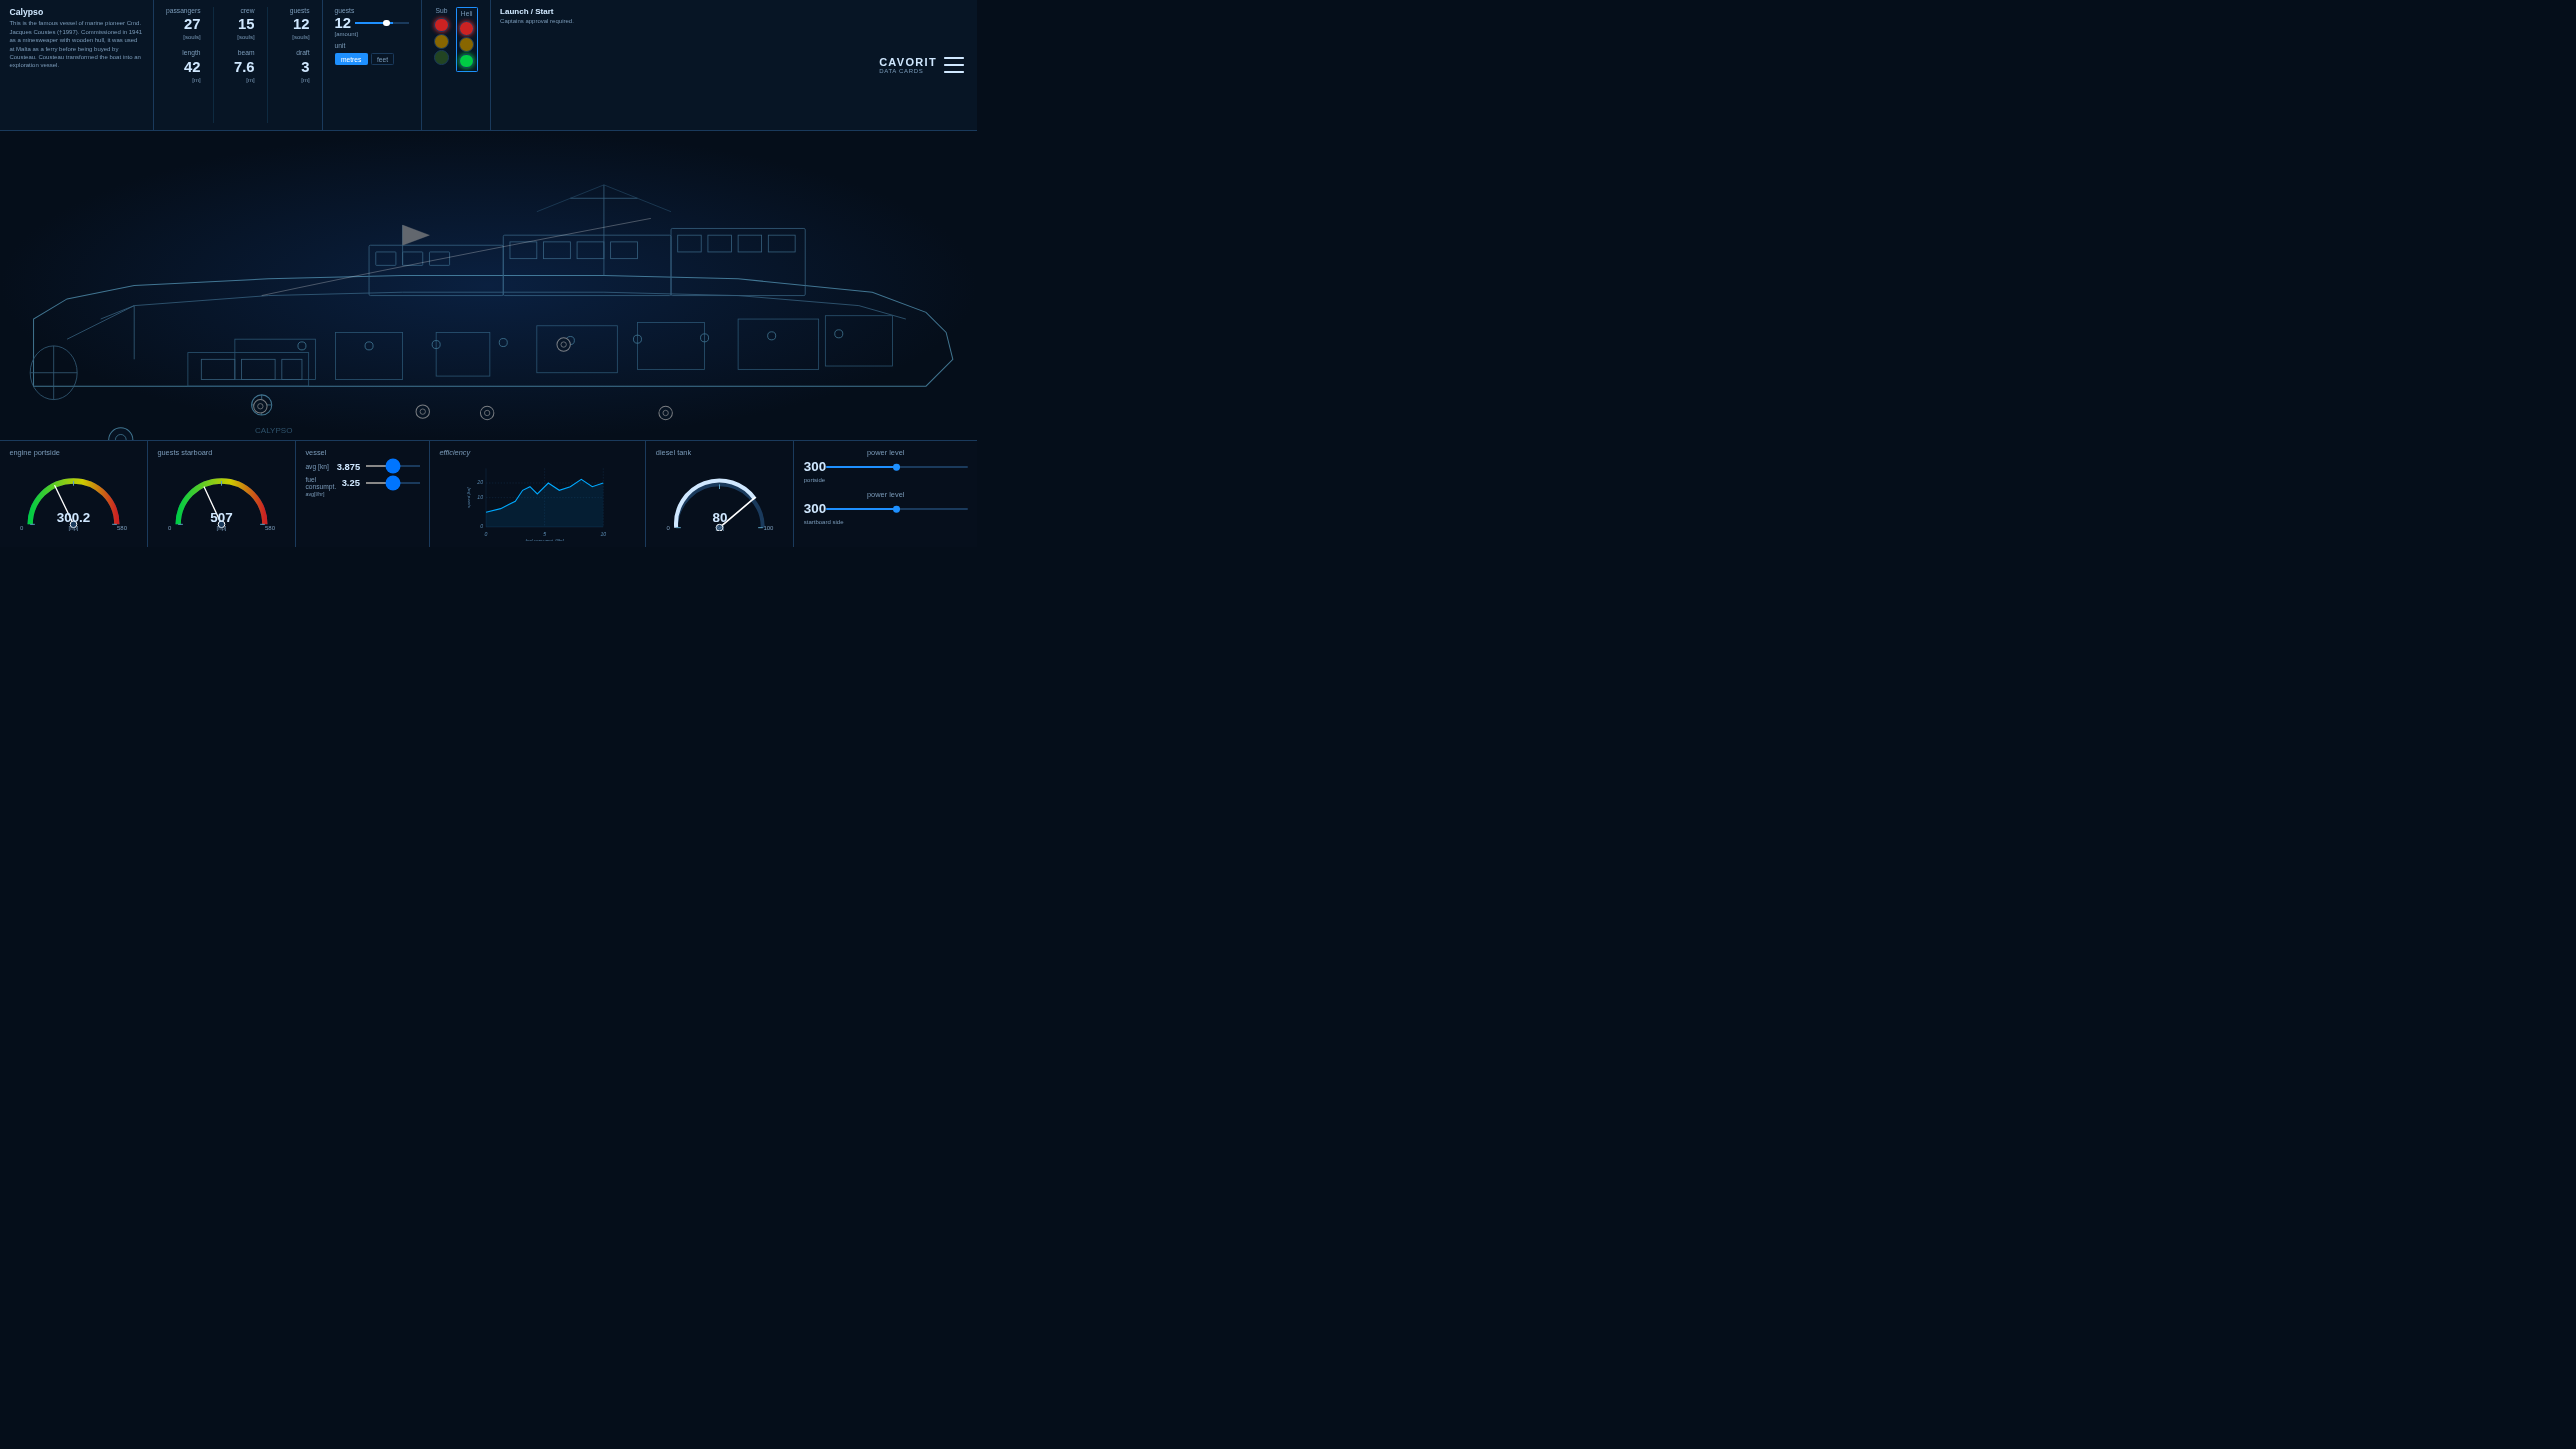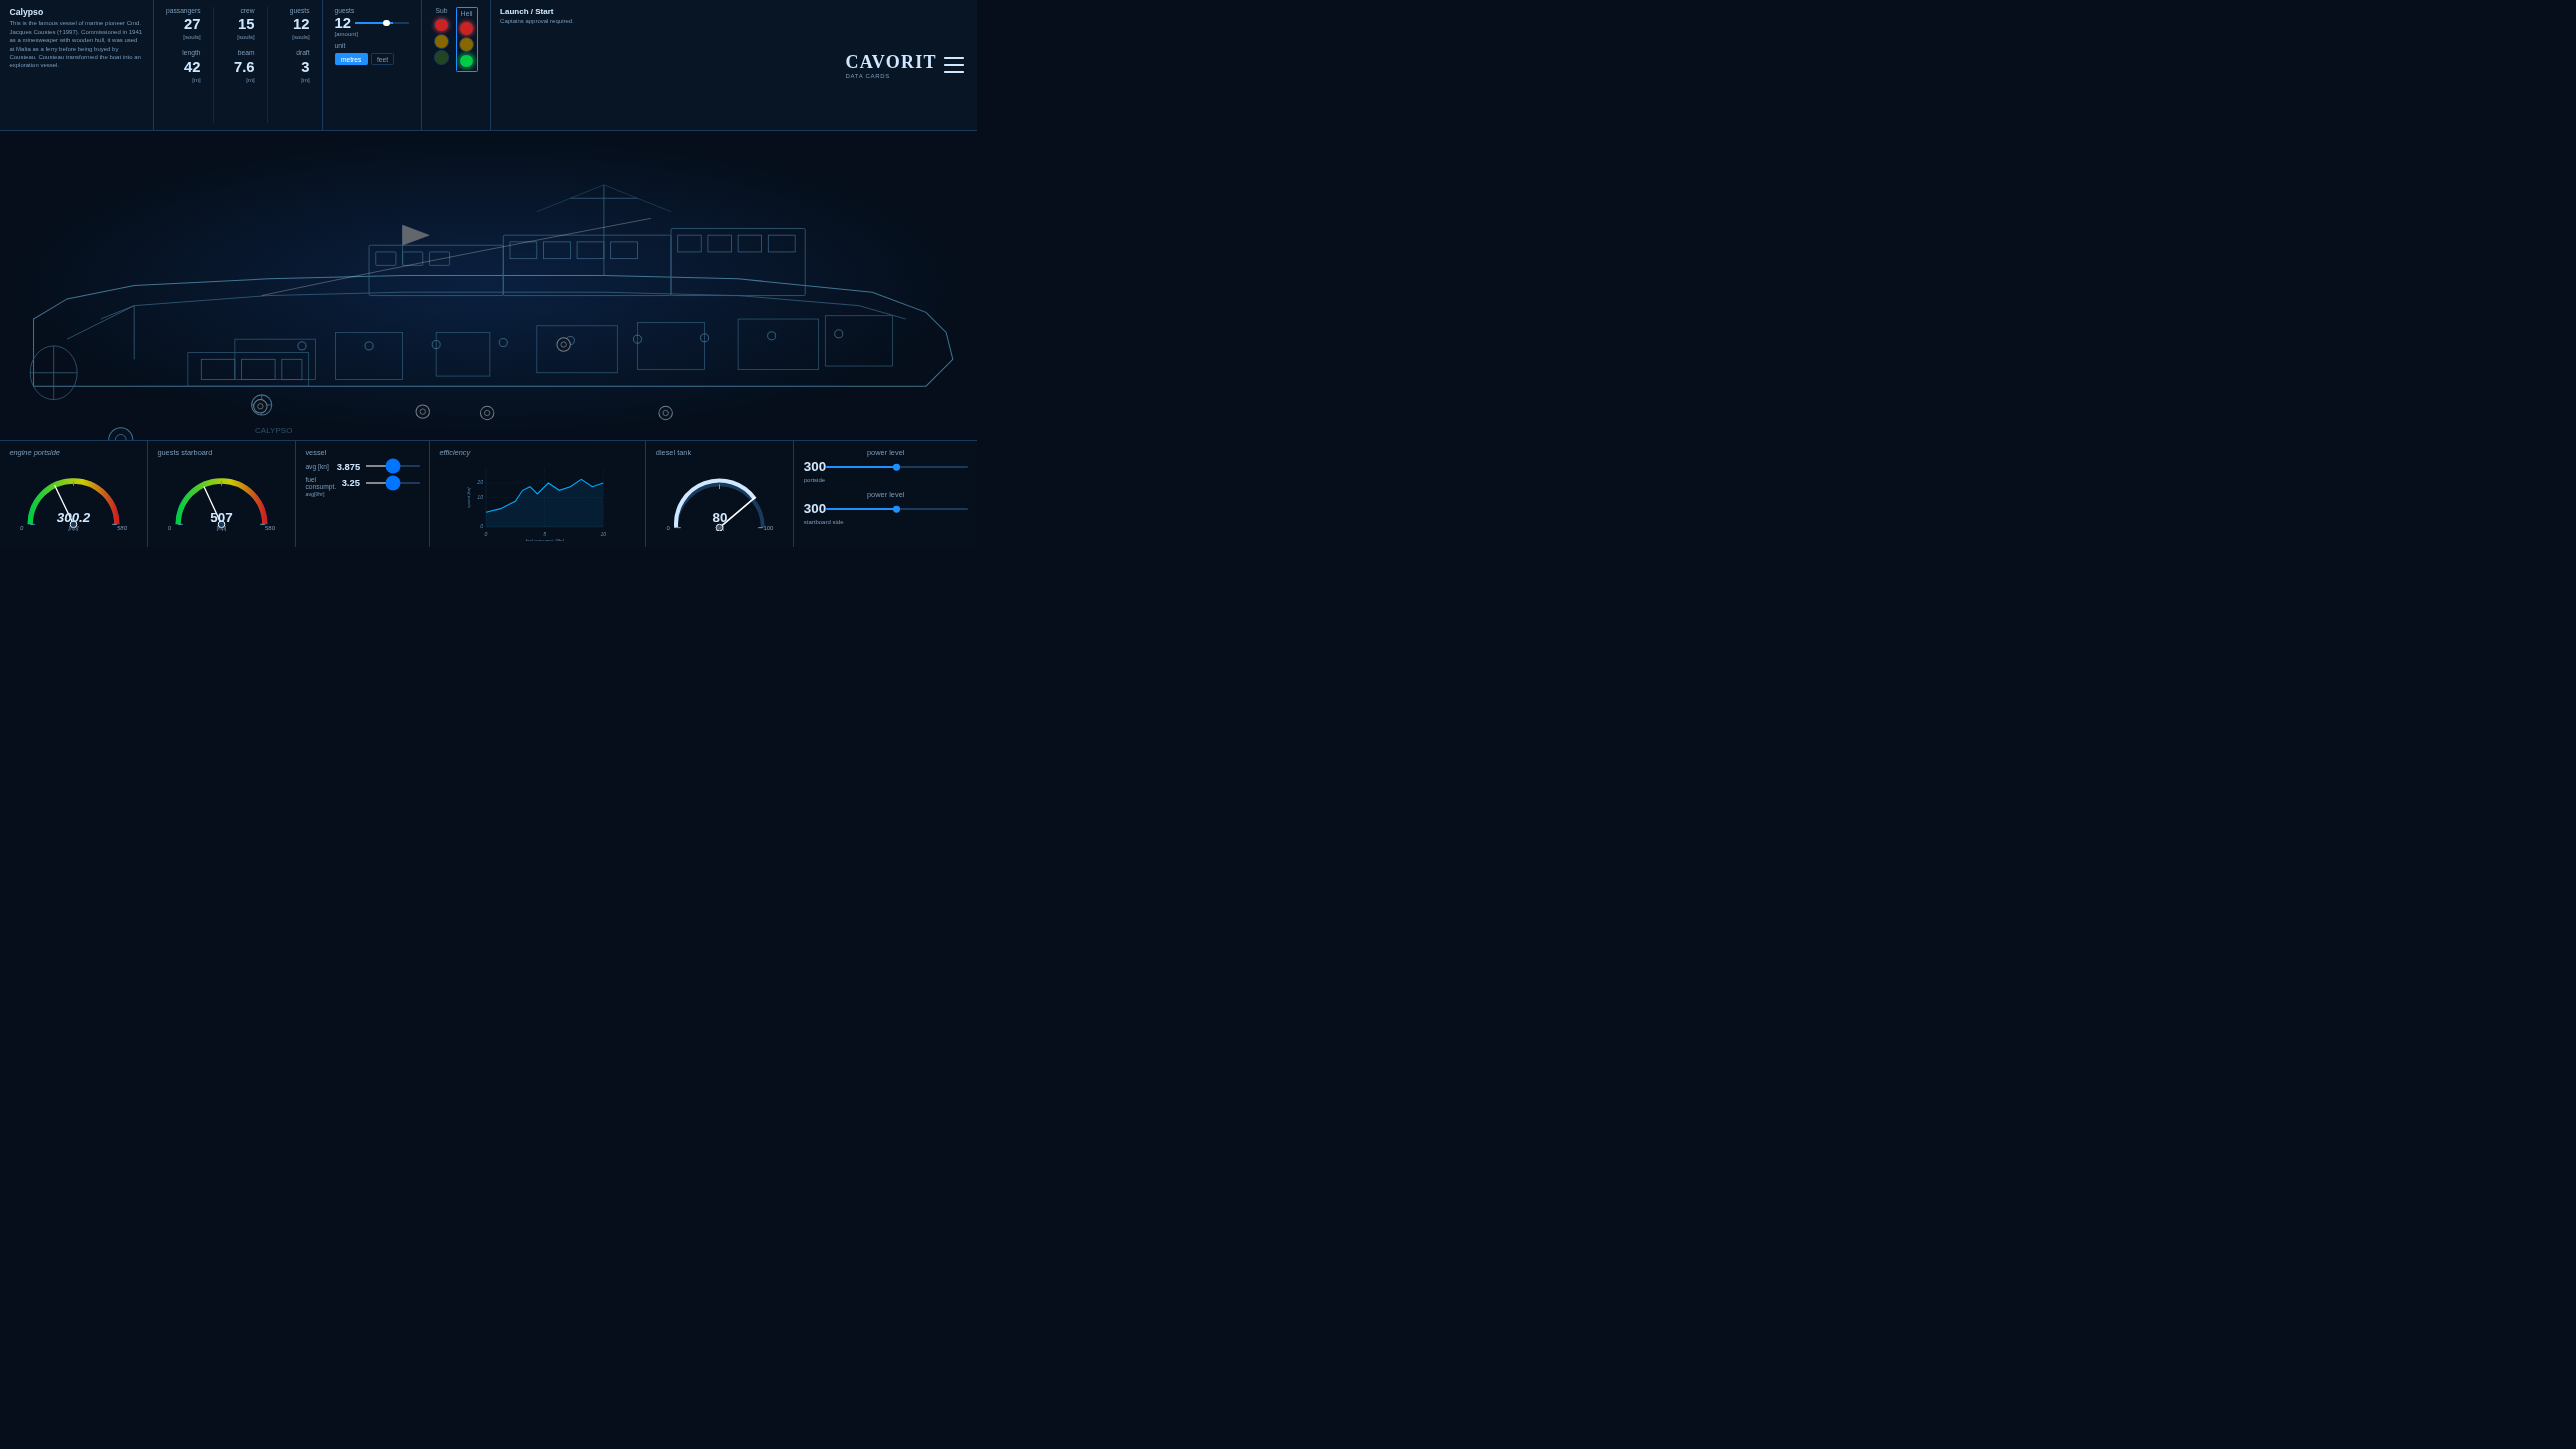--- a/index.html
+++ b/index.html
@@ -171,25 +171,24 @@
 
     
     .logo-area {
       margin-left: auto;
       display: flex;
       align-items: center;
       padding: 6.7px 13.4px;
       gap: 6.7px;
     }
     .logo-text {
-      font-size: 18px;
+      font-size: 11px;
       font-weight: bold;
       color: #d0e8ff;
       letter-spacing: 1.3px;
-      font-family: Liberation Serif, serif;
     }
     .logo-sub {
       font-size: 6px;
       color: #7a9ab8;
       letter-spacing: 0.7px;
     }
     .menu-icon {
       width: 20px;
       height: 16px;
       display: flex;
@@ -467,21 +466,21 @@
     </g>
 
     <path d="M 390 245 Q 600 200 970 130" stroke="#fff" stroke-width="1" fill="none" opacity="0.4"></path>
 
     <text x="380" y="450" fill="#4a7fa0" font-size="12" font-family="Arial" opacity="0.6">CALYPSO</text>
   </svg>
 </div>
 
 <div class="bottom-panels">
 
-  <div class="panel" style="max-width:148px;font-style:italic;">
+  <div class="panel" style="max-width:148px;">
     <div class="panel-title">engine portside</div>
     <div class="gauge-container">
       <div style="position:relative; width:107px; height:60px;">
         <svg width="107" height="60" viewBox="0 0 160 90" class="gauge-svg">
           <defs>
             <linearGradient id="gaugeGrad1" x1="0%" y1="0%" x2="100%" y2="0%">
               <stop offset="0%" stop-color="#00cc44"></stop>
               <stop offset="60%" stop-color="#cccc00"></stop>
               <stop offset="100%" stop-color="#cc2222"></stop>
             </linearGradient>

